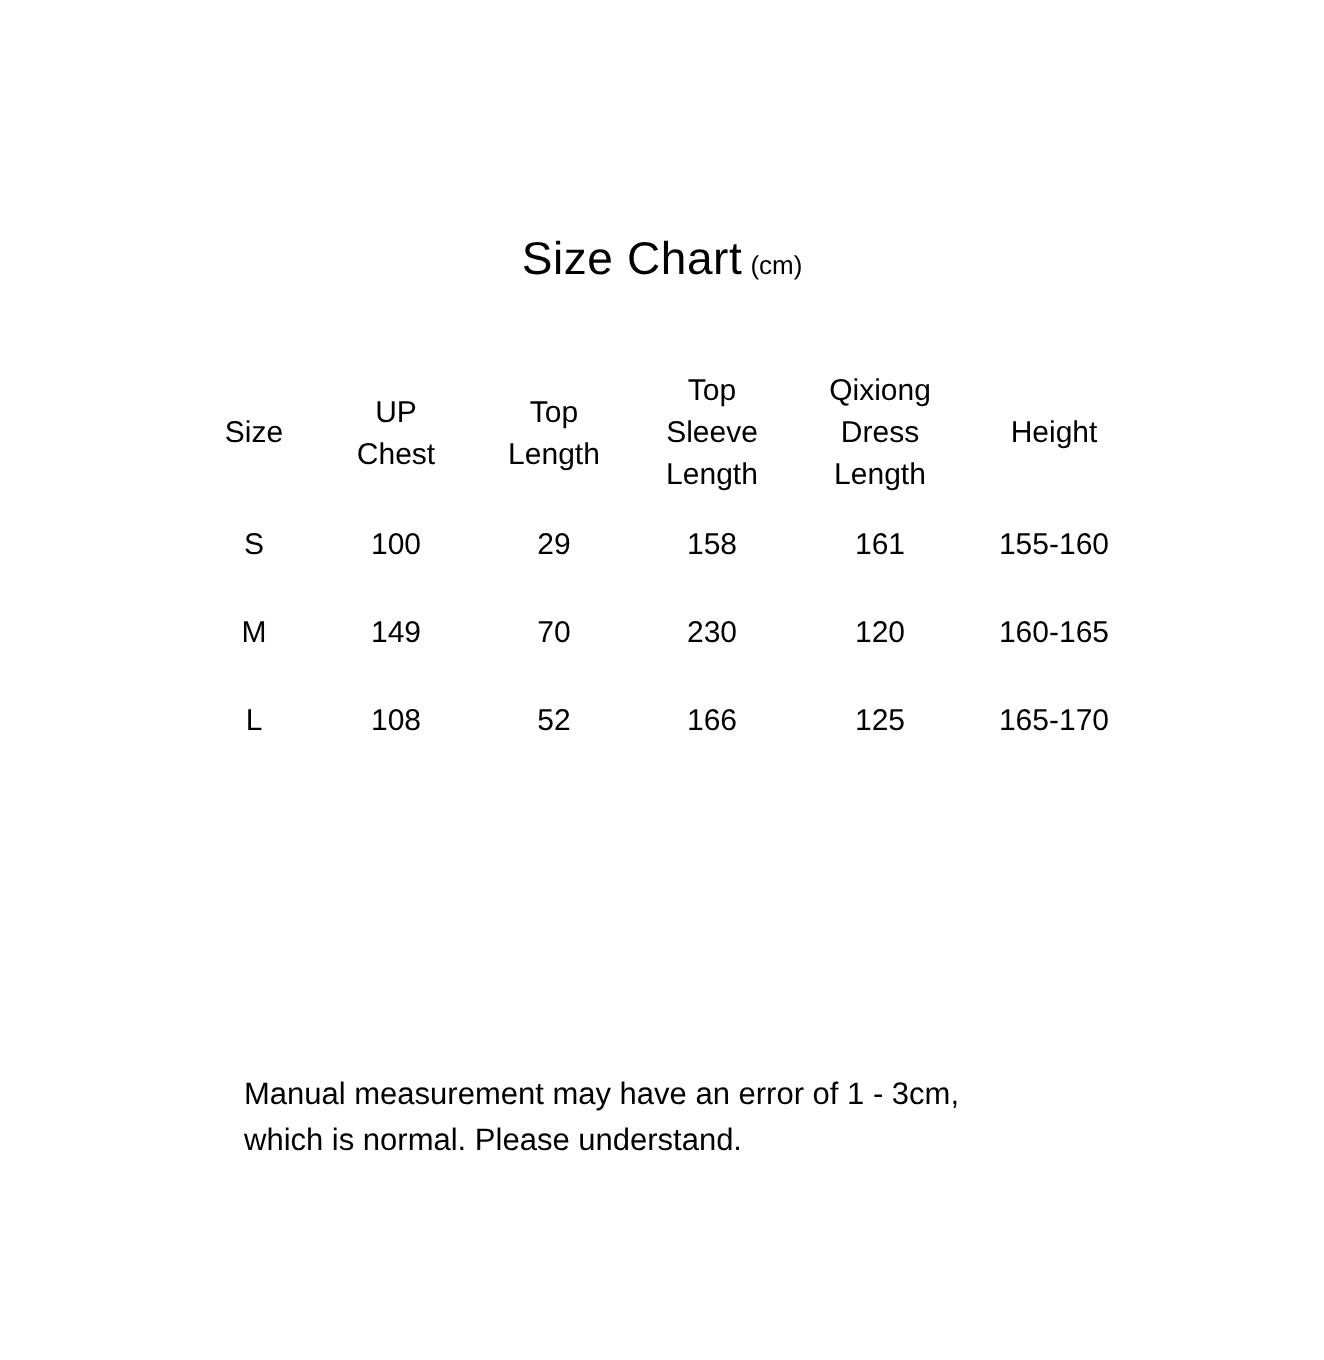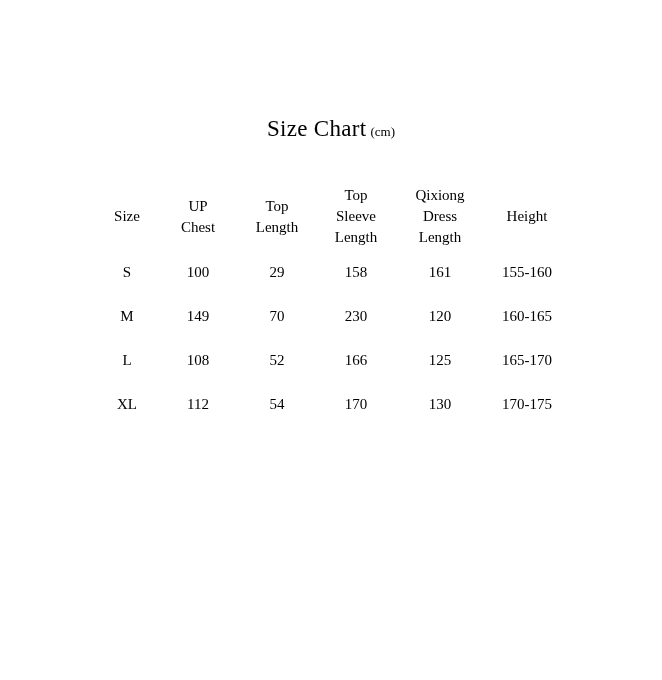--- a/index.html
+++ b/index.html
@@ -12,21 +12,20 @@
     background: #ffffff;
     font-family: "Liberation Sans", sans-serif;
     color: #000000;
     overflow: hidden;
   }
   .page {
     position: relative;
     width: 662px;
     height: 680px;
     box-sizing: border-box;
-    font-family: Liberation Serif, serif;
   }
   .title-block {
     position: absolute;
     top: 116px;
     left: 0;
     width: 662px;
     text-align: center;
     white-space: nowrap;
   }
   .title-main {
@@ -144,25 +143,21 @@
         <td>160-165</td>
       </tr>
       <tr>
         <td>L</td>
         <td>108</td>
         <td>52</td>
         <td>166</td>
         <td>125</td>
         <td>165-170</td>
       </tr>
-      <tr>
-        <td>XL</td>
-        <td>112</td>
-        <td>54</td>
-        <td>170</td>
-        <td>130</td>
-        <td>170-175</td>
-      </tr>
     </tbody>
   </table>
 
+  <div class="note">
+    <div>Manual measurement may have an error of 1 - 3cm,</div>
+    <div>which is normal. Please understand.</div>
+  </div>
 
 </div>
 
 </body></html>

